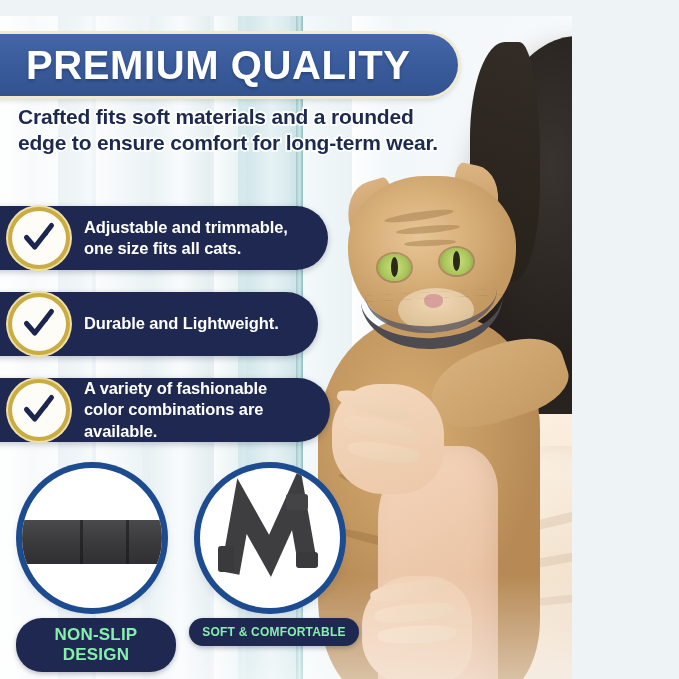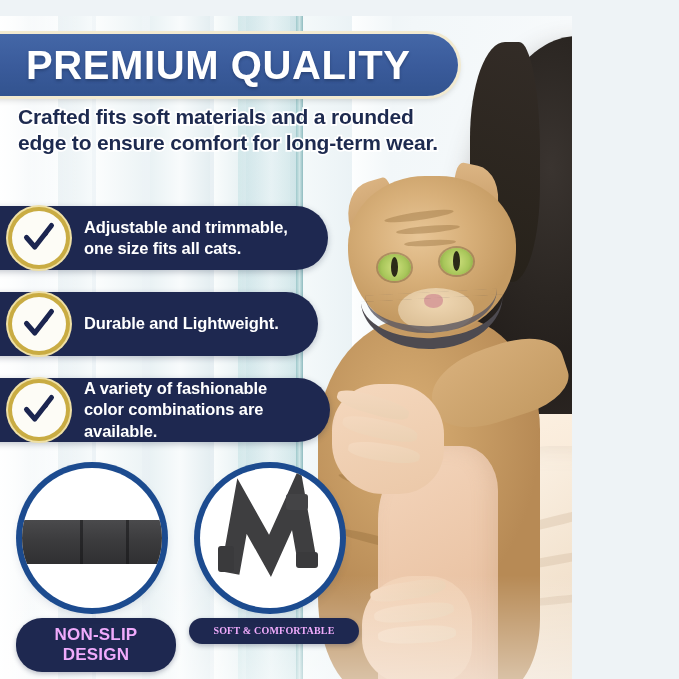--- a/index.html
+++ b/index.html
@@ -229,25 +229,25 @@
   }
   .strap-h{
     position:absolute;left:-12px;top:52px;width:170px;height:44px;
     background:linear-gradient(180deg,#4a4a4c 0%,#3c3c3e 45%,#303032 100%);
   }
   .strap-seam{position:absolute;top:52px;width:3px;height:44px;background:rgba(20,20,22,.55);}
   .seam1{left:58px;} .seam2{left:104px;}
   .circle-label{
     margin-top:10px;width:152px;margin-left:-6px;
     background:#1e2850;border-radius:26px;
-    color:#f0abfc;text-align:center;font-size:17px;font-weight:600;
+    color:#86efac;text-align:center;font-size:17px;font-weight:600;
     line-height:1.18;padding:7px 4px;letter-spacing:.2px;
     box-shadow:0 2px 5px rgba(20,30,60,.28);
   }
-  .cb2 .circle-label{width:162px;margin-left:-11px;font-size:10px;font-family:Liberation Serif, serif;}
+  .cb2 .circle-label{width:162px;margin-left:-11px;font-size:12px;}
 </style>
 </head>
 <body>
 
 <div id="stage">
 
   <div class="bg bg-base">
     <div class="curtain c1"></div>
     <div class="curtain c2"></div>
     <div class="curtain c3"></div>

